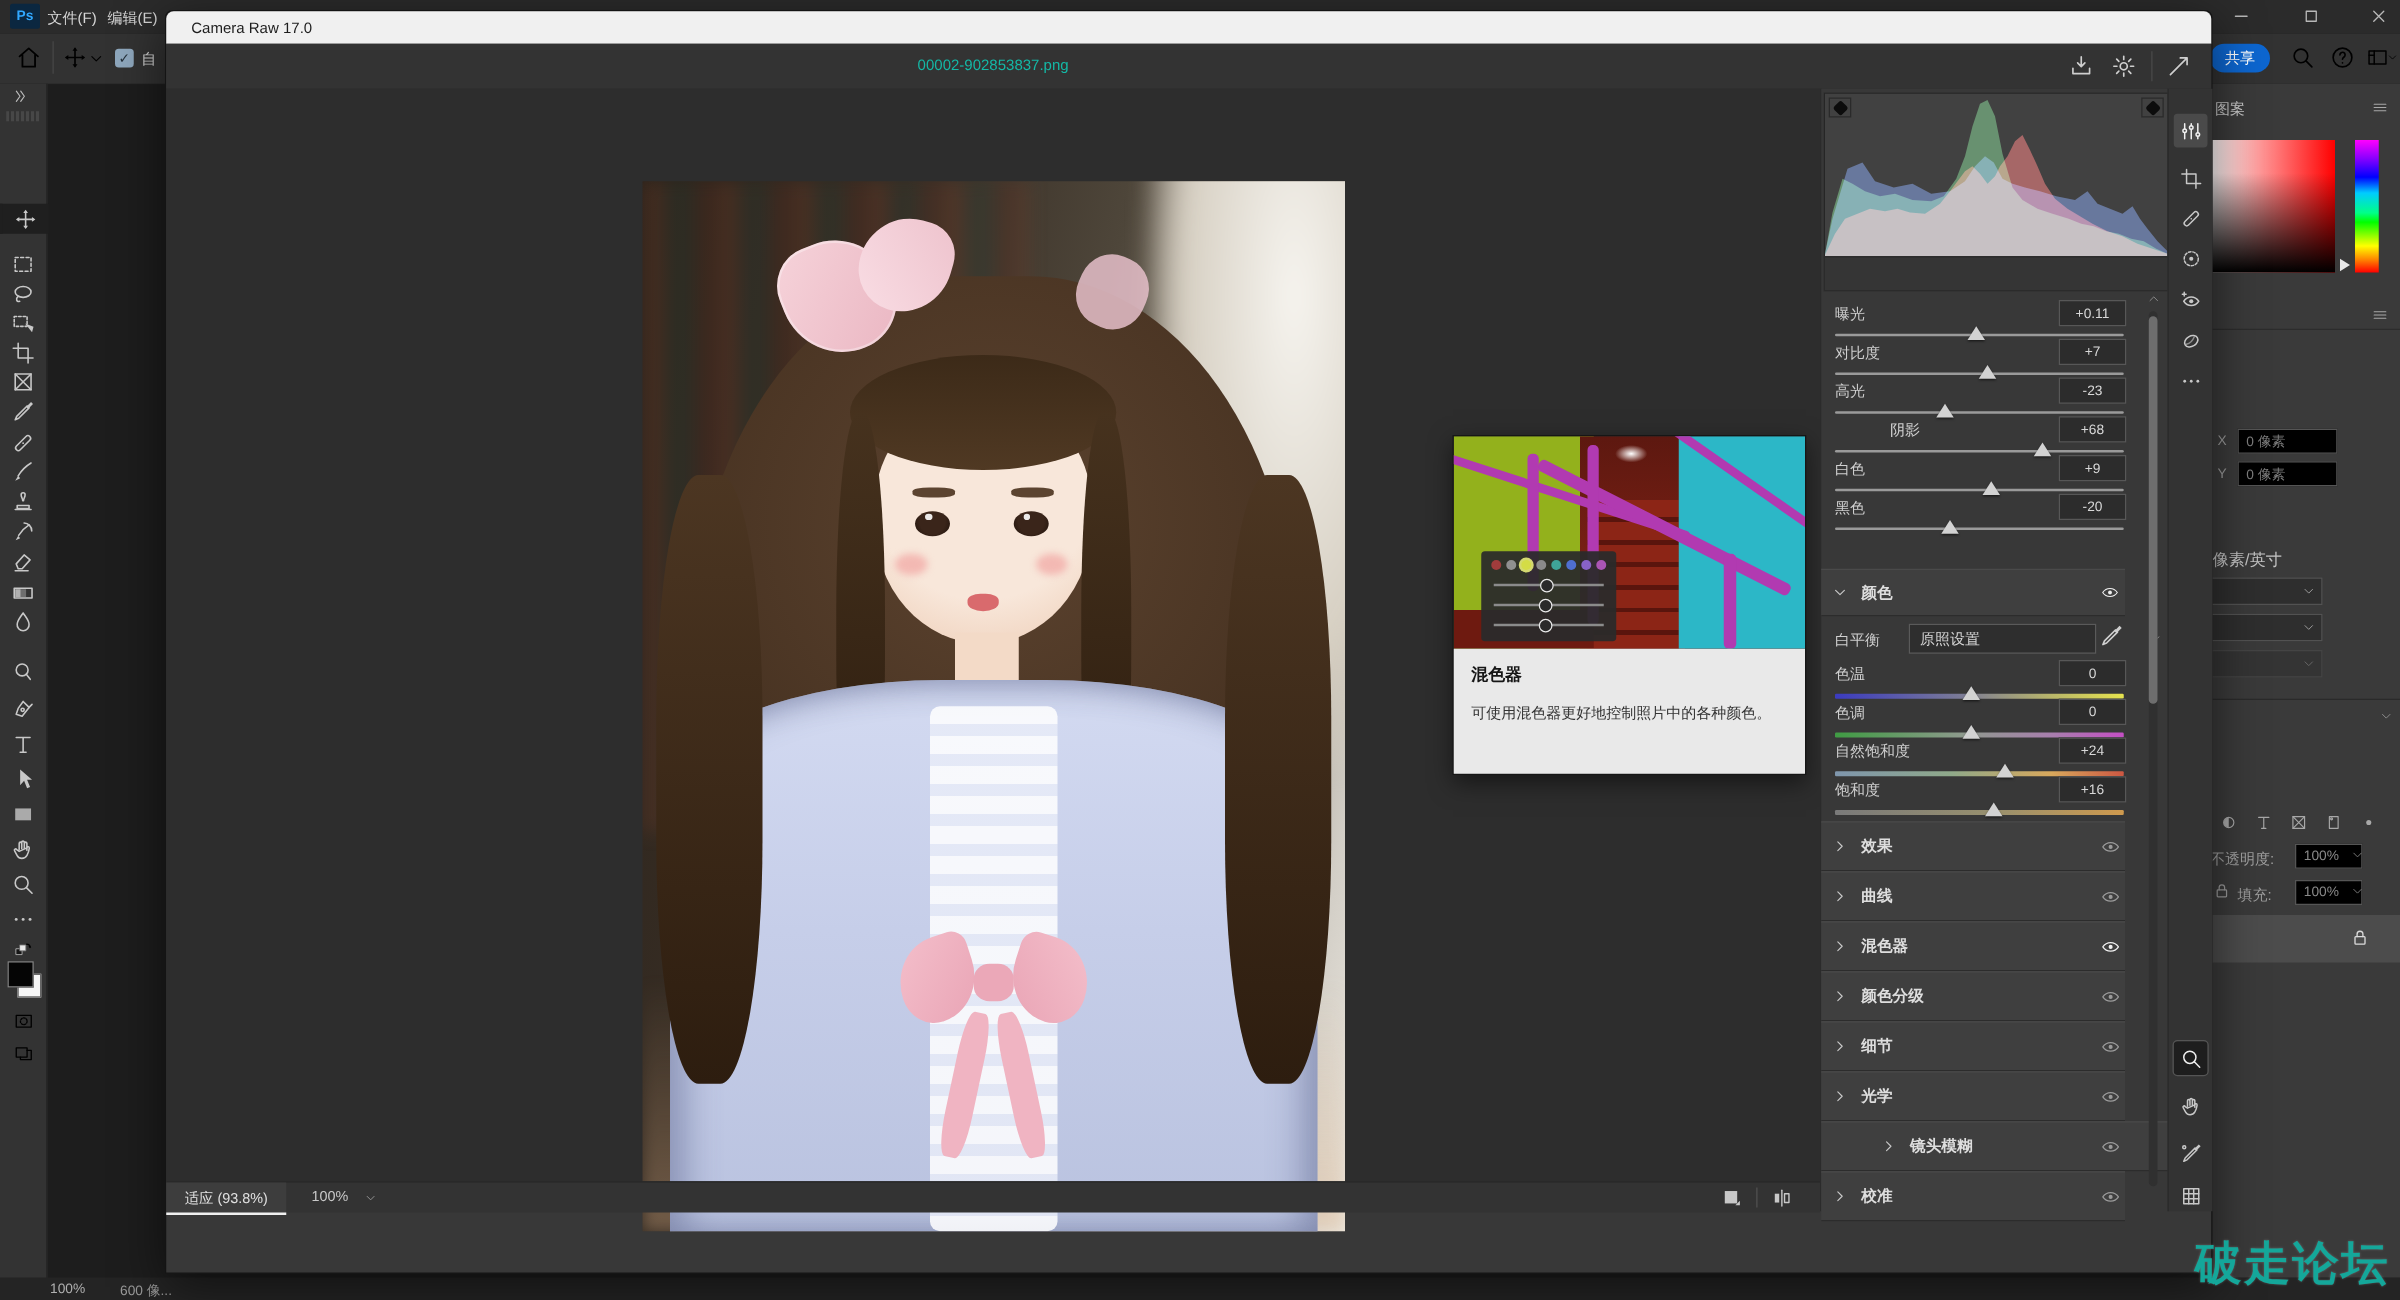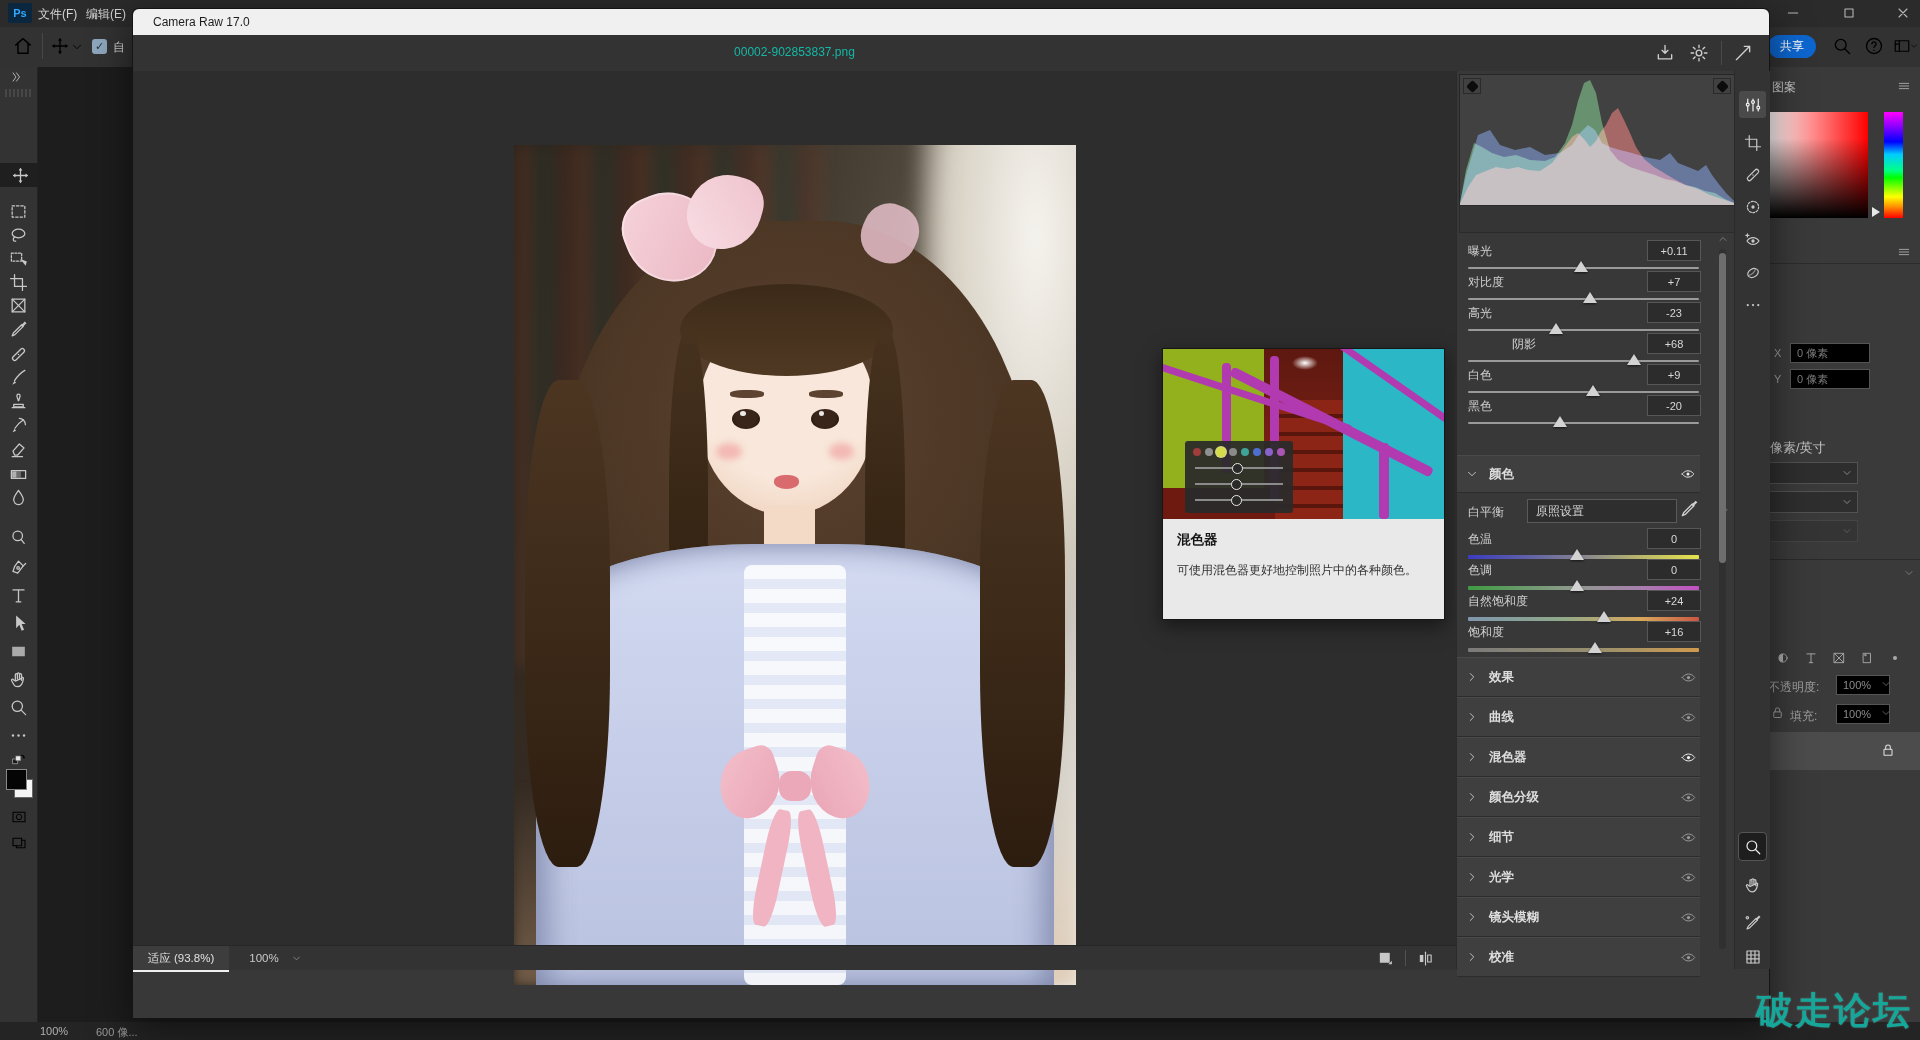--- a/index.html
+++ b/index.html
@@ -731,21 +731,21 @@
             </svg>
           </span>
           <span class="sec-label">光学</span>
           <span class="ic eye-dim" style="position: absolute; left: 222px; width: 18px; height: 14px;">
             <svg viewBox="0 0 24 24" width="15" height="15" fill="none" stroke="currentColor" stroke-width="1.6" stroke-linecap="round" stroke-linejoin="round">
               <path d="M2 12s3.6-5.5 10-5.5S22 12 22 12s-3.6 5.5-10 5.5S2 12 2 12z"></path>
               <circle cx="12" cy="12" r="2.6" fill="currentColor" stroke="none"></circle>
             </svg>
           </span>
         </div>
-        <div class="section-row" style="top: 826px;">
+        <div class="section-row" style="top: 826px; padding-left: 39px;">
           <span class="ic" style="width: 14px; height: 14px; margin-left: 8px; color: rgb(200, 200, 200);">
             <svg viewBox="0 0 24 24" width="14" height="14" fill="none" stroke="currentColor" stroke-width="1.6" stroke-linecap="round" stroke-linejoin="round">
               <path d="M9 6l6 6-6 6"></path>
             </svg>
           </span>
           <span class="sec-label">镜头模糊</span>
           <span class="ic eye-dim" style="position: absolute; left: 222px; width: 18px; height: 14px;">
             <svg viewBox="0 0 24 24" width="15" height="15" fill="none" stroke="currentColor" stroke-width="1.6" stroke-linecap="round" stroke-linejoin="round">
               <path d="M2 12s3.6-5.5 10-5.5S22 12 22 12s-3.6 5.5-10 5.5S2 12 2 12z"></path>
               <circle cx="12" cy="12" r="2.6" fill="currentColor" stroke="none"></circle>

